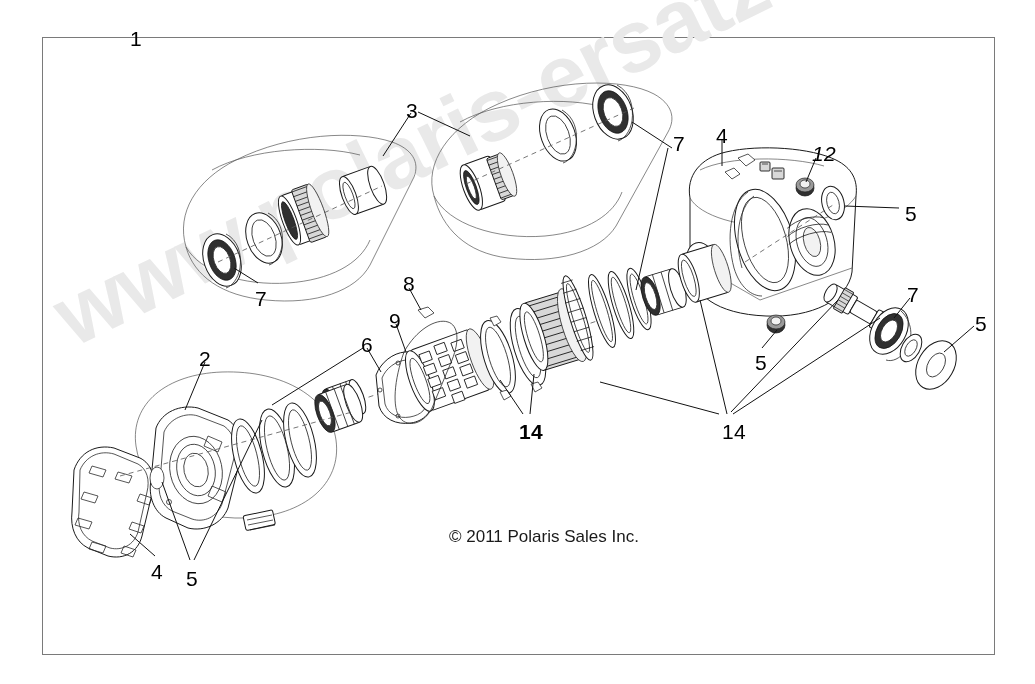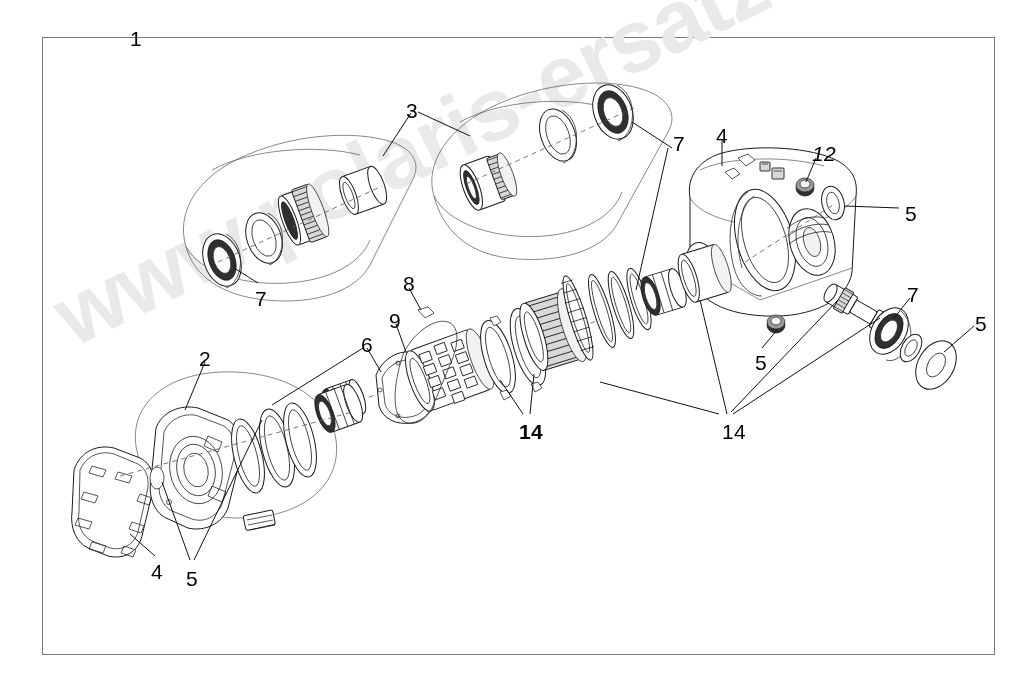--- a/index.html
+++ b/index.html
@@ -530,14 +530,15 @@
   <div class="callout" style="left:907px; top:284px;">7</div>
   <div class="callout" style="left:975px; top:313px;">5</div>
   <div class="callout" style="left:361px; top:334px;">6</div>
   <div class="callout" style="left:199px; top:348px;">2</div>
   <div class="callout" style="left:755px; top:352px;">5</div>
   <div class="callout" style="left:519px; top:421px;font-weight:bold;">14</div>
   <div class="callout" style="left:722px; top:421px;">14</div>
   <div class="callout" style="left:151px; top:561px;">4</div>
   <div class="callout" style="left:186px; top:568px;">5</div>
 
+  <div class="copyright">© 2011 Polaris Sales Inc.</div>
 
 </div>
 
 </body></html>

